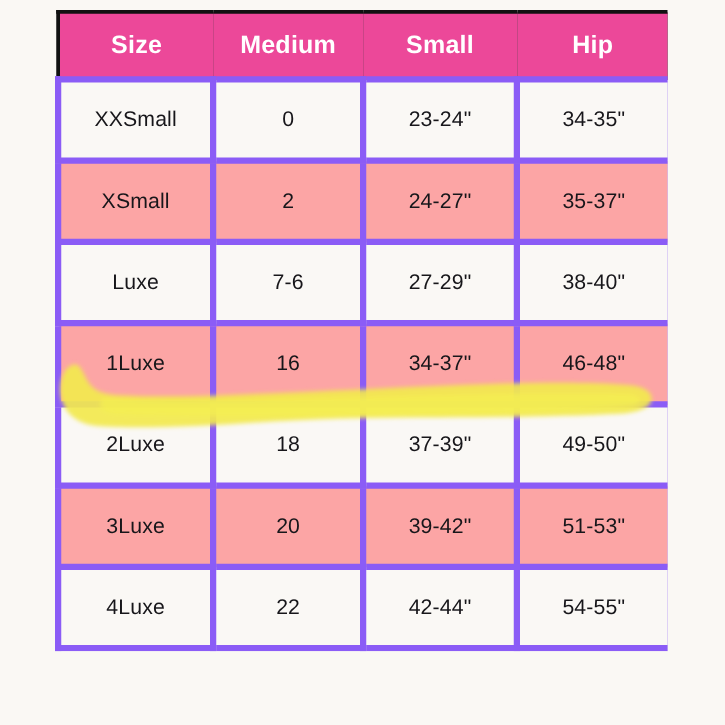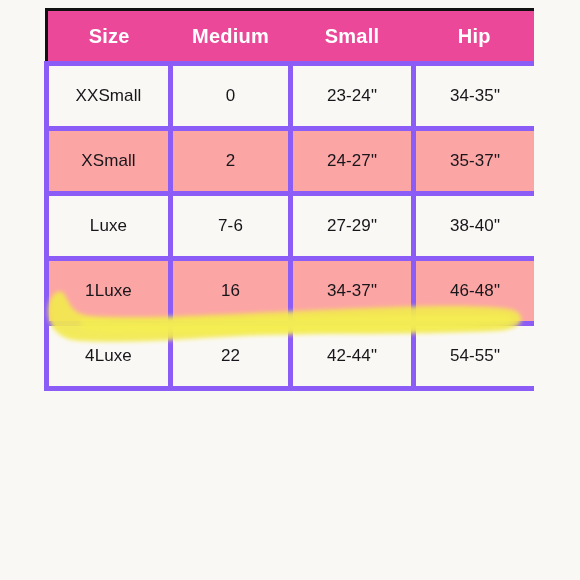--- a/index.html
+++ b/index.html
@@ -124,21 +124,33 @@
 
 
 
       <tr class="row-dark">
         <td>1Luxe</td>
         <td>16</td>
         <td>34-37"</td>
         <td>46-48"</td>
       </tr>
 
+      <tr class="row-light">
+        <td>2Luxe</td>
+        <td>18</td>
+        <td>37-39"</td>
+        <td>49-50"</td>
+      </tr>
 
+      <tr class="row-dark">
+        <td>3Luxe</td>
+        <td>20</td>
+        <td>39-42"</td>
+        <td>51-53"</td>
+      </tr>
 
       <tr class="row-light">
         <td>4Luxe</td>
         <td>22</td>
         <td>42-44"</td>
         <td>54-55"</td>
       </tr>
 
     </tbody>
   </table>

